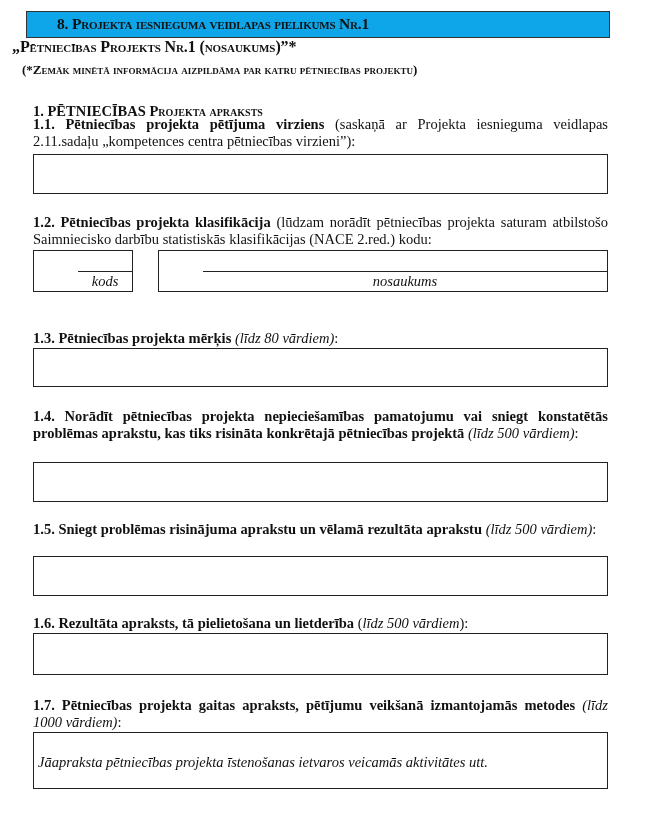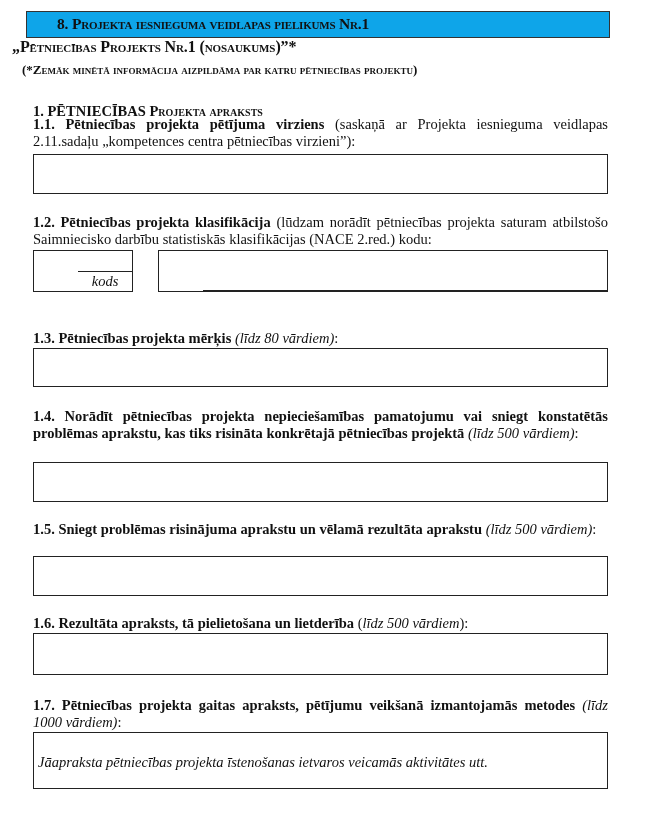--- a/index.html
+++ b/index.html
@@ -69,20 +69,21 @@
 <div class="abs q" style="top:214px;">
   <b>1.2.</b>
   <b>Pētniecības projekta klasifikācija</b><span> (lūdzam norādīt pētniecības projekta saturam atbilstošo Saimniecisko darbību statistiskās klasifikācijas (NACE 2.red.) kodu:</span>
 </div>
 <div class="abs box kv-box" style="left:33px; top:250px; width:100px; height:42px;">
   <div class="kv-top"></div>
   <div class="kv-bottom">kods</div>
 </div>
 <div class="abs box kv-box" style="left:158px; top:250px; width:450px; height:42px;">
   <div class="kv-top"></div>
+  <div class="kv-bottom">nosaukums</div>
 </div>
 
 <div class="abs q" style="top:330px;">
   <b>1.3.</b>
   <b>Pētniecības projekta mērķis</b>
   <i>(līdz 80 vārdiem)</i><span>:</span>
 </div>
 <div class="abs box" style="left:33px; top:348px; width:575px; height:39px;">
   <span class="placeholder-text"></span>
 </div>

